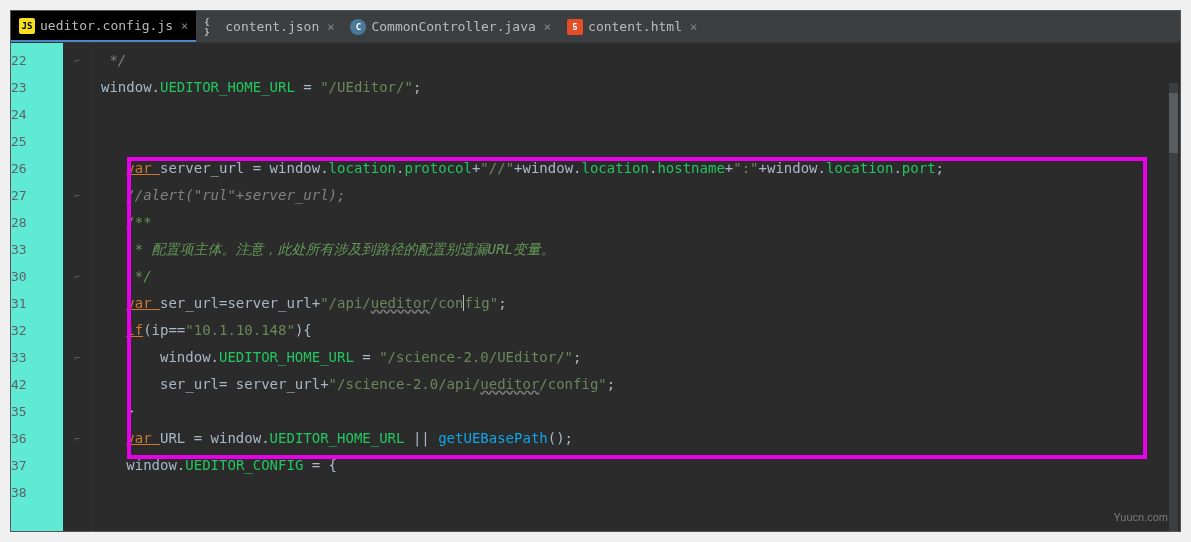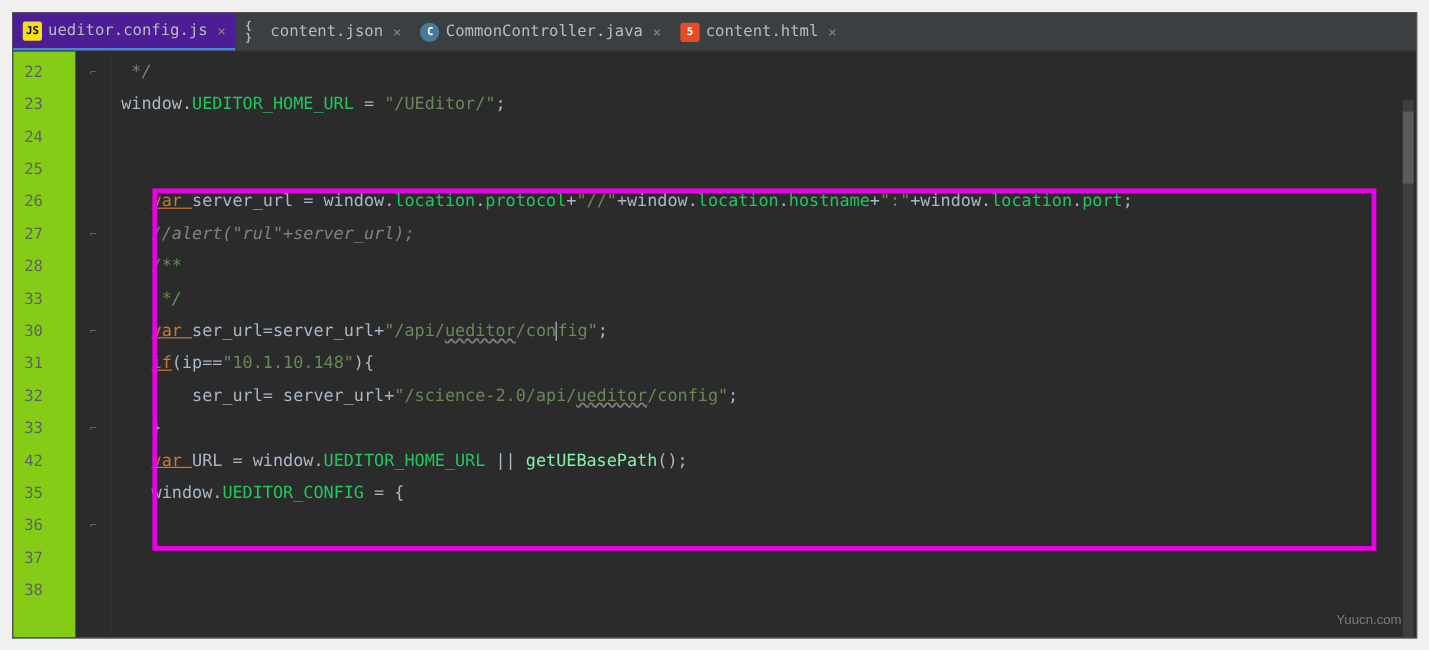--- a/index.html
+++ b/index.html
@@ -28,21 +28,21 @@
   display: flex;
   align-items: center;
   padding: 0 8px;
   height: 100%;
   color: #bbbbbb;
   font-size: 13px;
   cursor: pointer;
   gap: 5px;
 }
 .tab.active {
-  background: #4c1d95;
+  background: #000000;
   border-bottom: 2px solid #4a88c7;
 }
 .tab-icon {
   width: 16px;
   height: 16px;
   display: inline-flex;
   align-items: center;
   justify-content: center;
   font-size: 9px;
   font-weight: bold;
@@ -56,24 +56,24 @@
   color: #888;
   font-size: 12px;
   margin-left: 3px;
 }
 .editor-area {
   display: flex;
   height: calc(100% - 32px);
   position: relative;
 }
 .gutter {
-  background: #84cc16;
+  background: #5eead4;
   width: 52px;
   padding-top: 4px;
-  text-align: center;
+  text-align: left;
   color: #606366;
   font-size: 13px;
   line-height: 27px;
   flex-shrink: 0;
 }
 .gutter .ln { padding-right: 18px; height: 27px; }
 .fold-marks {
   width: 30px;
   background: #2b2b2b;
   padding-top: 4px;
@@ -96,21 +96,21 @@
   line-height: 27px;
   white-space: pre;
   padding-left: 8px;
   color: #a9b7c6;
 }
 .kw { color: #cc7832; font-weight: normal; text-decoration: underline; }
 .str { color: #6a8759; }
 .prop { color: #22c55e; }
 .cmt { color: #808080; font-style: italic; }
 .cmt-it { color: #629755; font-style: italic; }
-.fn { color: #86efac; }
+.fn { color: #0ea5e9; }
 .ul { text-decoration: underline wavy #808080; }
 .cursor { border-left: 1px solid #bbb; }
 .highlight-box {
   position: absolute;
   border: 4px solid #e800e8;
   left: 116px;
   top: 146px;
   width: 1020px;
   height: 302px;
   pointer-events: none;
@@ -207,23 +207,25 @@
         <div class="fm"></div>
       </div>
     <div class="code-area">
       <div class="code-line"><span class="cmt"> */</span></div>
       <div class="code-line"><span>window.</span><span class="prop">UEDITOR_HOME_URL</span><span> = </span><span class="str">"/UEditor/"</span><span>;</span></div>
       <div class="code-line"></div>
       <div class="code-line"></div>
       <div class="code-line">   <span class="kw">var </span><span>server_url = window.</span><span class="prop">location</span><span>.</span><span class="prop">protocol</span><span>+</span><span class="str">"//"</span><span>+window.</span><span class="prop">location</span><span>.</span><span class="prop">hostname</span><span>+</span><span class="str">":"</span><span>+window.</span><span class="prop">location</span><span>.</span><span class="prop">port</span><span>;</span></div>
       <div class="code-line">   <span class="cmt">//alert("rul"+server_url);</span></div>
       <div class="code-line">   <span class="cmt-it">/**</span></div>
+      <div class="code-line">   <span class="cmt-it"> * 配置项主体。注意，此处所有涉及到路径的配置别遗漏URL变量。</span></div>
       <div class="code-line">   <span class="cmt-it"> */</span></div>
       <div class="code-line">   <span class="kw">var </span><span>ser_url=server_url+</span><span class="str">"/api/</span><span class="str ul">ueditor</span><span class="str">/con</span><span class="cursor"></span><span class="str">fig</span><span class="str">"</span><span>;</span></div>
       <div class="code-line">   <span class="kw">if</span><span>(ip==</span><span class="str">"10.1.10.148"</span><span>){</span></div>
+      <div class="code-line">   <span>    window.</span><span class="prop">UEDITOR_HOME_URL</span><span> = </span><span class="str">"/science-2.0/UEditor/"</span><span>;</span></div>
       <div class="code-line">   <span>    ser_url= server_url+</span><span class="str">"/science-2.0/api/</span><span class="str ul">ueditor</span><span class="str">/config"</span><span>;</span></div>
       <div class="code-line">   <span>}</span></div>
       <div class="code-line">   <span class="kw">var </span><span>URL = window.</span><span class="prop">UEDITOR_HOME_URL</span><span> || </span><span class="fn">getUEBasePath</span><span>();</span></div>
       <div class="code-line">   <span>window.</span><span class="prop">UEDITOR_CONFIG</span><span> = {</span></div>
     </div>
 
     <div class="scrollbar-v">
       <div class="scrollbar-thumb"></div>
     </div>
   </div>

